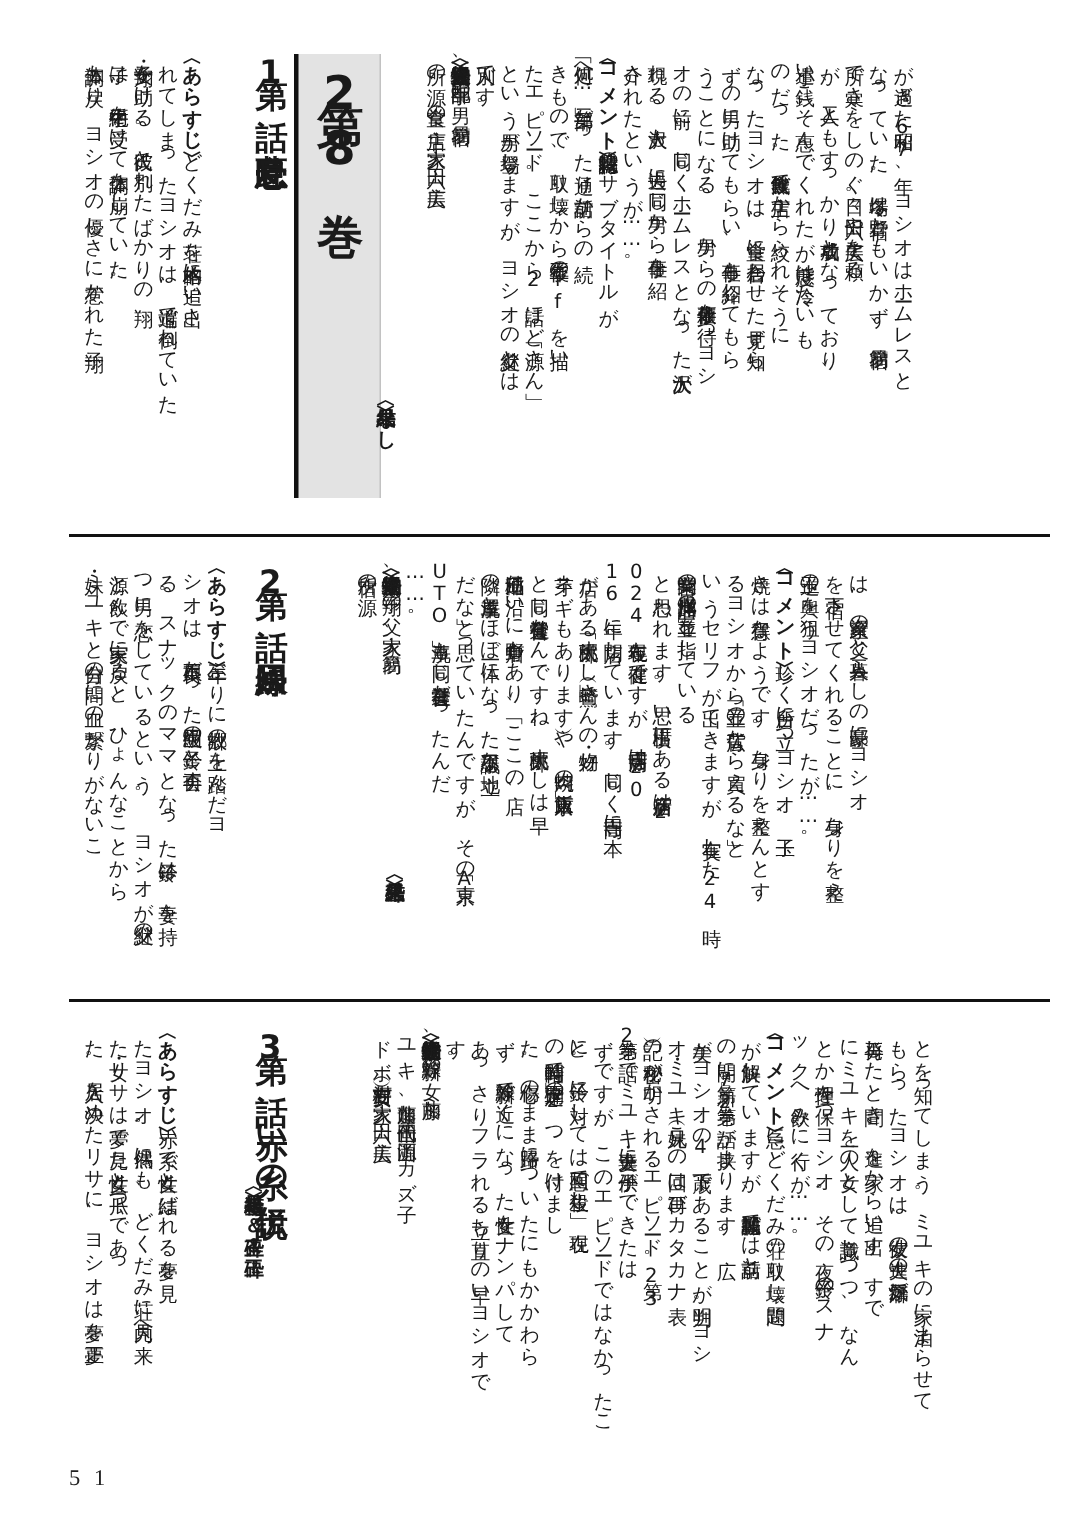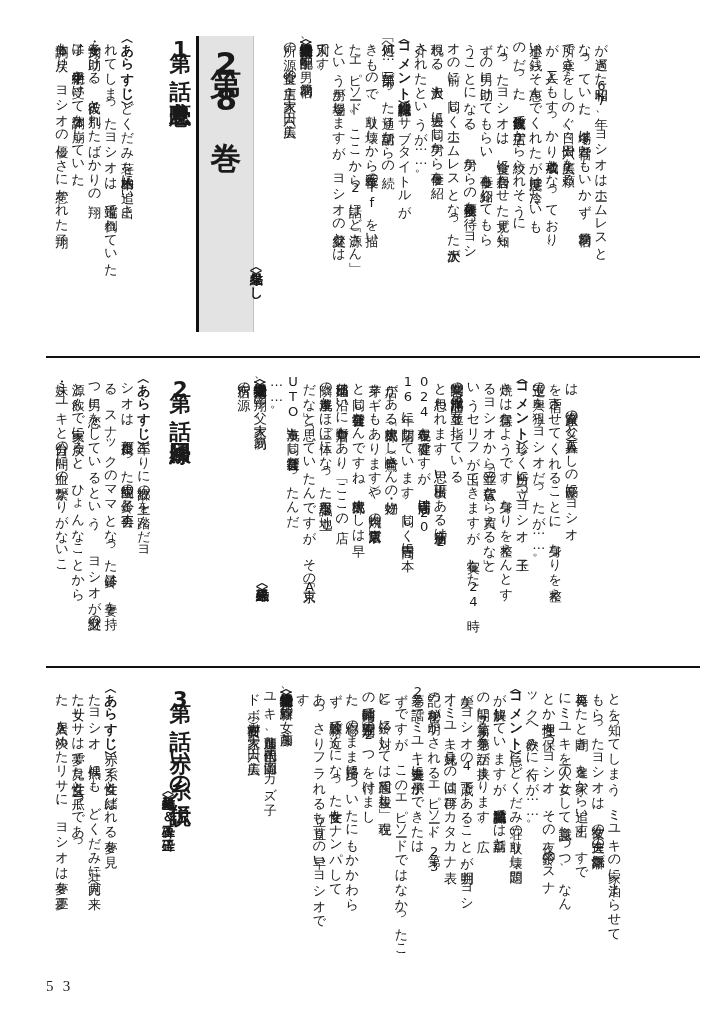--- a/index.html
+++ b/index.html
@@ -271,15 +271,15 @@
     <div class="col dense">す。</div>
     <div class="col dense"><b>〈登場人物〉</b>森村鈴子、新幹線の女、加藤ミ</div>
     <div class="col dense">ユキ、加藤進、山岡千代、山岡源、カズ子、</div>
     <div class="col dense">ドボ安（河村安吉）、大家、六田、広美</div>
   </div>
 
   <div class="meta-col" style="position:absolute; top:786px; left:160px; height:166px;">
     <b>〈結果〉</b><b>生殺し＆玉砕＆玉砕</b>
   </div>
 
-  <div class="page-number">5 3</div>
+  <div class="page-number">5 1</div>
 
 </div>
 
 </body></html>

